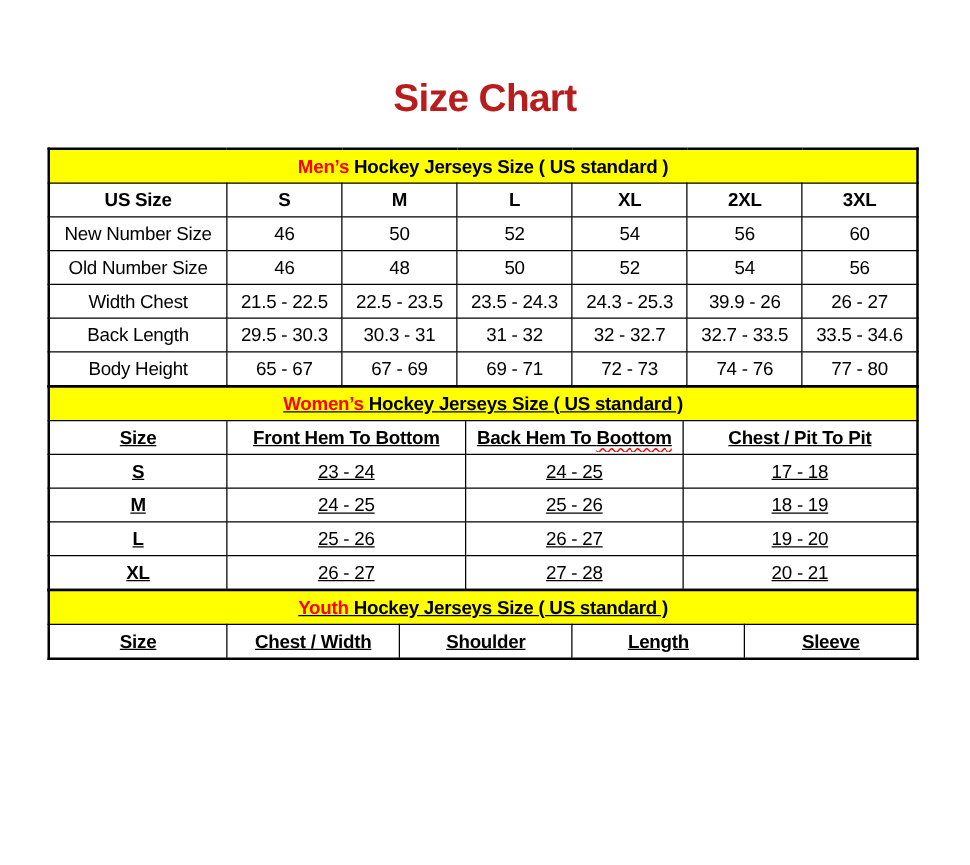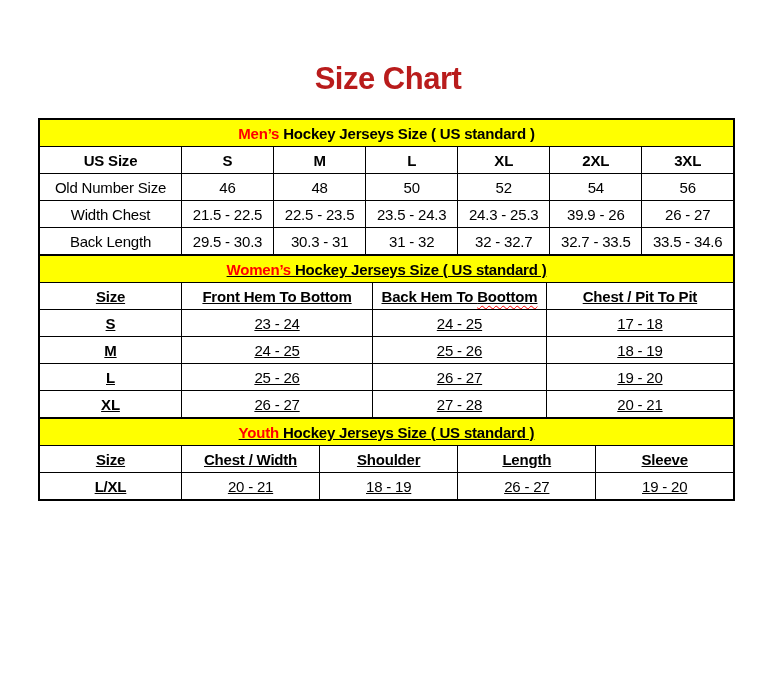--- a/index.html
+++ b/index.html
@@ -86,20 +86,29 @@
       <tr>
         <td class="b">US Size</td>
         <td class="b">S</td>
         <td class="b">M</td>
         <td class="b">L</td>
         <td class="b">XL</td>
         <td class="b">2XL</td>
         <td class="b">3XL</td>
       </tr>
       <tr>
+        <td>New Number Size</td>
+        <td>46</td>
+        <td>50</td>
+        <td>52</td>
+        <td>54</td>
+        <td>56</td>
+        <td>60</td>
+      </tr>
+      <tr>
         <td>Old Number Size</td>
         <td>46</td>
         <td>48</td>
         <td>50</td>
         <td>52</td>
         <td>54</td>
         <td>56</td>
       </tr>
       <tr>
         <td>Width Chest</td>
@@ -111,20 +120,29 @@
         <td>26 - 27</td>
       </tr>
       <tr>
         <td>Back Length</td>
         <td>29.5 - 30.3</td>
         <td>30.3 - 31</td>
         <td>31 - 32</td>
         <td>32 - 32.7</td>
         <td>32.7 - 33.5</td>
         <td>33.5 - 34.6</td>
+      </tr>
+      <tr>
+        <td>Body Height</td>
+        <td>65 - 67</td>
+        <td>67 - 69</td>
+        <td>69 - 71</td>
+        <td>72 - 73</td>
+        <td>74 - 76</td>
+        <td>77 - 80</td>
       </tr>
     </tbody>
       </table>
 
     <table class="tbl">
       <colgroup>
         <col class="wom-c0">
           <col class="wom-c1">
           <col class="wom-c2">
           <col class="wom-c3">
@@ -178,24 +196,17 @@
           <tr>
         <td colspan="5" class="band band-sm"><span class="accent">Youth</span><span> Hockey Jerseys Size ( US standard )</span></td>
       </tr>
       <tr>
         <td class="b">Size</td>
         <td class="b">Chest / Width</td>
         <td class="b">Shoulder</td>
         <td class="b">Length</td>
         <td class="b">Sleeve</td>
       </tr>
-      <tr>
-        <td class="b">L/XL</td>
-        <td>20 - 21</td>
-        <td>18 - 19</td>
-        <td>26 - 27</td>
-        <td>19 - 20</td>
-      </tr>
     </tbody>
       </table>
 
   </div>
 </div>
 
 </body></html>

